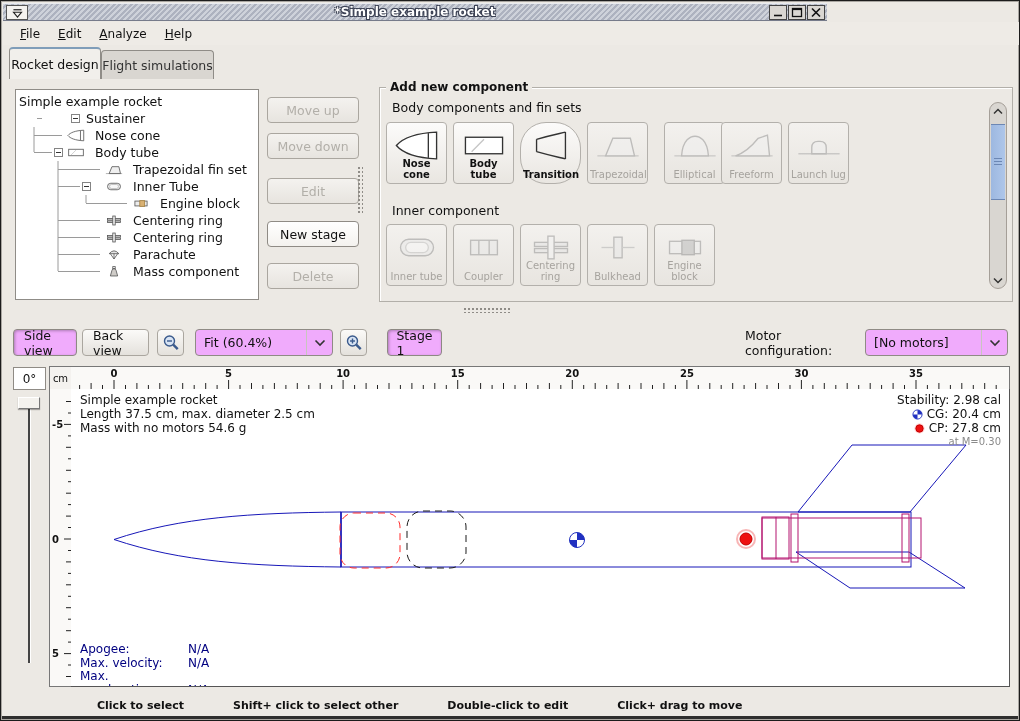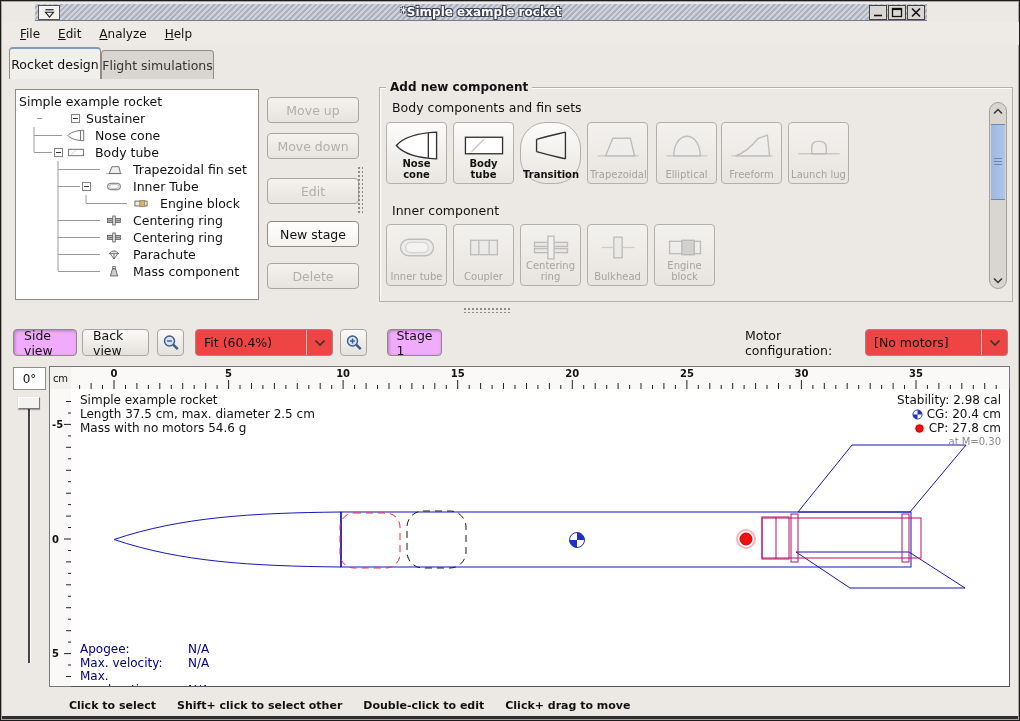--- a/index.html
+++ b/index.html
@@ -6,24 +6,24 @@
   *{box-sizing:border-box;}
   .window{
     position:relative;width:1020px;height:721px;background:#ece9e4;
     font-family:"DejaVu Sans",sans-serif;font-size:12px;color:#111;
     border:1px solid #1c1c1c;overflow:hidden;
     box-shadow:inset 0 0 0 1px #a9a6a1, inset 0 -4px 0 #2e2e2e;
   }
   .abs{position:absolute;}
   
   .titlebar{
-    position:absolute;left:2px;top:2px;width:892px;height:18px;
+    position:absolute;left:2px;top:2px;width:824px;height:18px;
     background:repeating-linear-gradient(135deg,#ced2da 0 2px,#adb2bf 2px 4px);
     border-top:1px solid #e9ebef;border-bottom:1px solid #767b8b;
-    display:flex;align-items:center;margin-left:32px;
+    display:flex;align-items:center;
   }
   .title-text{
     position:absolute;left:0;right:0;text-align:center;font-weight:bold;font-size:12px;color:#fff;
     text-shadow:1px 1px 0 #3c4254,-1px -1px 0 #3c4254,1px -1px 0 #3c4254,-1px 1px 0 #3c4254;
   }
   .menu-btn{
     position:absolute;left:3px;top:1px;width:22px;height:15px;background:#f4f2ef;
     border:1px solid #555;display:flex;align-items:center;justify-content:center;z-index:2;
   }
   .win-controls{position:absolute;right:2px;top:1px;display:flex;gap:1px;z-index:2;}
@@ -69,21 +69,21 @@
   .sb-arrow{position:absolute;left:0;width:16px;height:16px;display:flex;align-items:center;justify-content:center;}
   #vscroll .thumb{position:absolute;left:1px;top:21px;width:14px;height:76px;background:linear-gradient(90deg,#9db8e0,#aec6ea);border-top:1px solid #6c87b4;border-bottom:1px solid #6c87b4;}
   #vscroll .grip{position:absolute;left:4px;top:36px;width:7px;height:1px;background:#6c87b4;box-shadow:0 3px 0 #6c87b4,0 6px 0 #6c87b4;}
   
   .dots-v{background-image:radial-gradient(#8f8c87 1px,transparent 1.1px);background-size:4px 4px;}
   
   .tb-btn{position:absolute;top:328px;height:27px;border:1px solid #aaa69f;border-radius:4px;
     background:linear-gradient(#fbfaf8,#e4e1dc);display:flex;align-items:center;justify-content:center;
     font-size:12.5px;padding:0 10px;cursor:default;}
   .tb-btn.pressed{background:#f0abfc;border-color:#8d8983;box-shadow:inset 1px 1px 3px rgba(0,0,0,.28);}
-  .combo{position:absolute;top:328px;height:27px;background:#ef4444;border:1px solid #8f8b85;border-radius:4px;
+  .combo{position:absolute;top:328px;height:27px;background:#f0abfc;border:1px solid #8f8b85;border-radius:4px;
     display:flex;align-items:center;font-size:12.5px;cursor:default;}
   .combo .val{flex:1;padding-left:8px;white-space:nowrap;overflow:hidden;}
   .combo .chev{width:26px;height:100%;display:flex;align-items:center;justify-content:center;border-left:1px solid #c9c5bf;}
   
   #rot-display{left:12px;top:366px;width:33px;height:23px;background:#fff;border:1px solid #8f8b85;
     display:flex;align-items:center;justify-content:center;font-size:12px;}
   #rot-track{left:27px;top:398px;width:3px;height:264px;background:#444;border-right:1px solid #fff;}
   #rot-thumb{left:17px;top:396px;width:22px;height:12px;background:#f4f2ee;border:1px solid #777;
     border-top-color:#fff;border-left-color:#fff;box-shadow:0 1px 1px rgba(0,0,0,.3);}
   #corner-box{left:48px;top:365px;width:23px;height:24px;background:#f4f2ef;border:1px solid #777;
@@ -94,21 +94,21 @@
   #canvas svg.rocket{position:absolute;left:0;top:0;}
   .info-block{position:absolute;left:9px;top:4px;font-size:12px;line-height:14px;color:#111;}
   .stab-block{position:absolute;right:8px;top:4px;font-size:12px;line-height:14px;text-align:right;}
   .stab-row{display:flex;align-items:center;justify-content:flex-end;gap:4px;}
   .mach{font-size:10px;color:#8a8a8a;}
   .flight-block{position:absolute;left:9px;top:254px;font-size:12px;line-height:13.5px;color:#000080;}
   .flight-row .fl{display:inline-block;width:108px;}
   
   #statusbar{left:2px;top:693px;width:1016px;height:22px;display:flex;align-items:center;padding-left:66px;
     font-size:11px;font-weight:bold;}
-  #statusbar span{margin-right:21px;}
+  #statusbar span{margin-right:21px;margin-left:28px;}
   svg{display:block;}
 </style>
 </head>
 <body>
 
 <div class="window">
 
   <div class="titlebar">
     <div class="menu-btn">
       <svg width="13" height="12" viewBox="0 0 16 14">
@@ -293,21 +293,21 @@
           </svg>
           <div class="clabel">Transition</div>
         </div>
         <div class="comp-btn disabled" style="left: 207px; top: 34px;">
           <svg class="cicon" width="46" height="33" viewBox="0 0 44 32" fill="none" stroke="#8f8c88" stroke-width="1.3">
             <line x1="2" y1="26" x2="42" y2="26" stroke="#a5a5a5"></line>
             <path d="M10,26 L17,9 L34,9 L38,26 Z" fill="#efefef"></path>
           </svg>
           <div class="clabel">Trapezoidal</div>
         </div>
-        <div class="comp-btn disabled" style="left: 276px; top: 34px;">
+        <div class="comp-btn disabled" style="left: 284px; top: 34px;">
           <svg class="cicon" width="46" height="33" viewBox="0 0 44 32" fill="none" stroke="#8f8c88" stroke-width="1.3">
             <line x1="2" y1="26" x2="42" y2="26" stroke="#a5a5a5"></line>
             <path d="M9,26 C10,10 18,7 22,7 C26,7 34,10 35,26 Z" fill="#efefef"></path>
           </svg>
           <div class="clabel">Elliptical</div>
         </div>
         <div class="comp-btn disabled" style="left: 341px; top: 34px;">
           <svg class="cicon" width="46" height="33" viewBox="0 0 44 32" fill="none" stroke="#8f8c88" stroke-width="1.3">
             <line x1="2" y1="26" x2="42" y2="26" stroke="#a5a5a5"></line>
             <path d="M6,26 C16,23 24,14 28,9 L37,6 L39,26 Z" fill="#efefef"></path>

